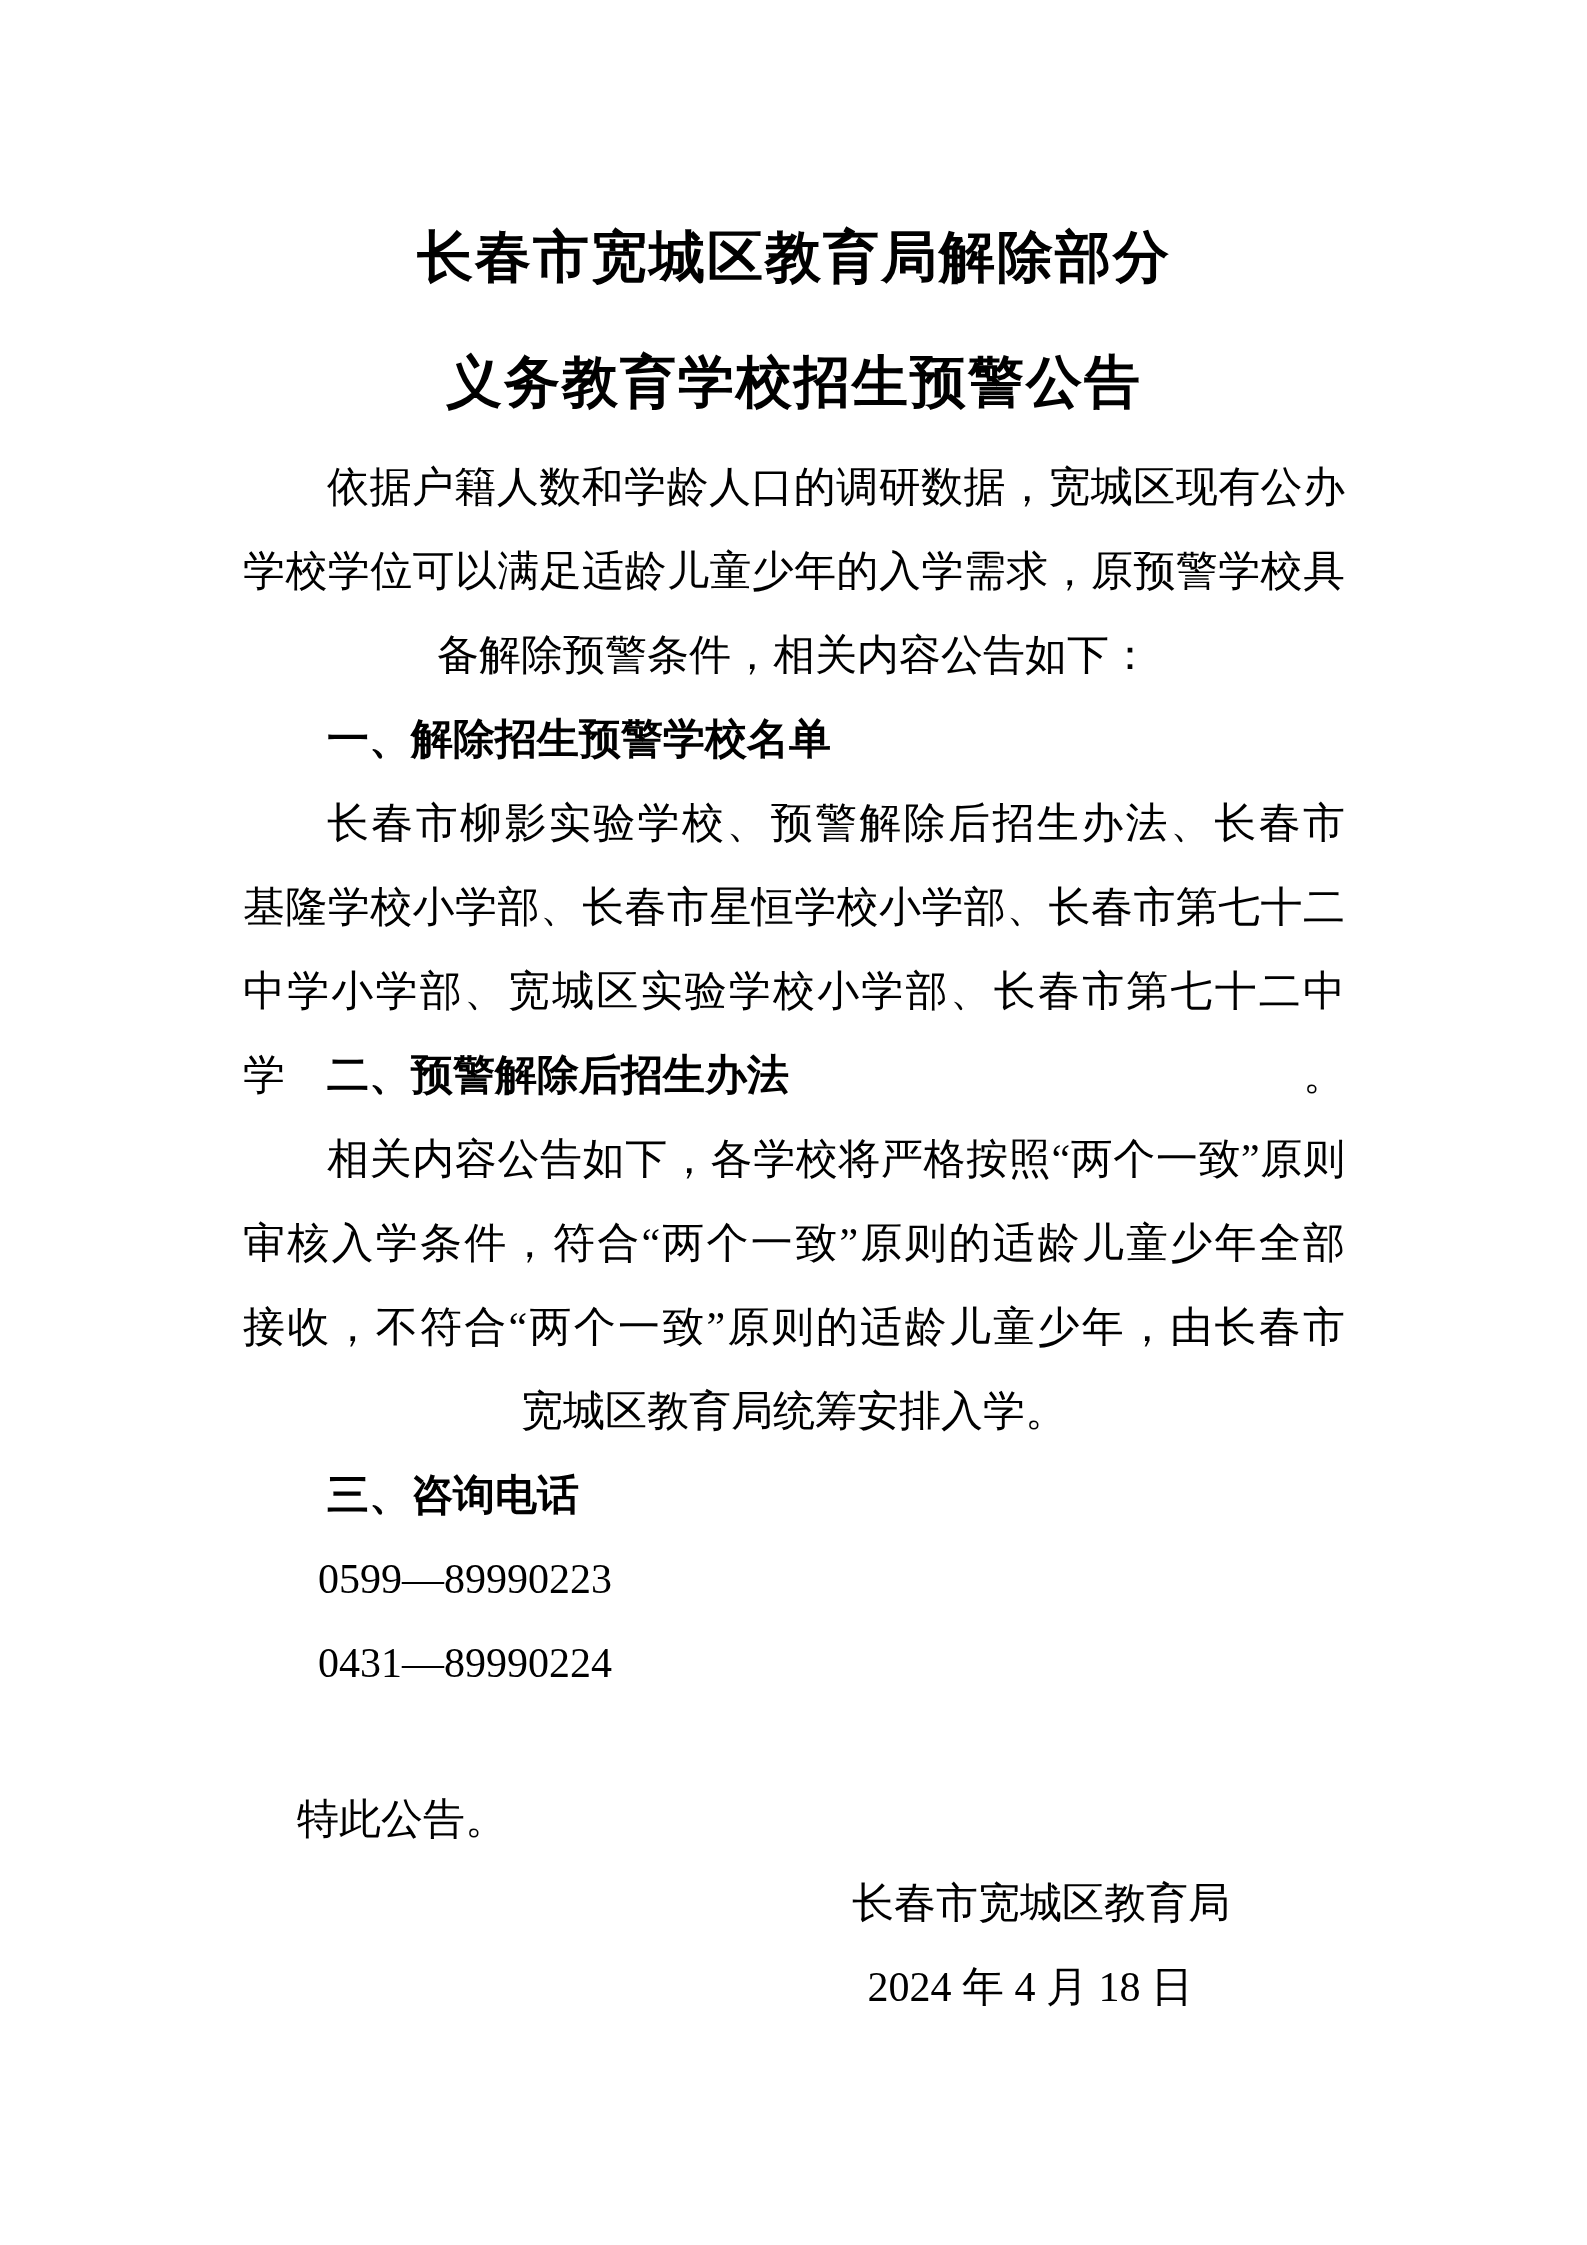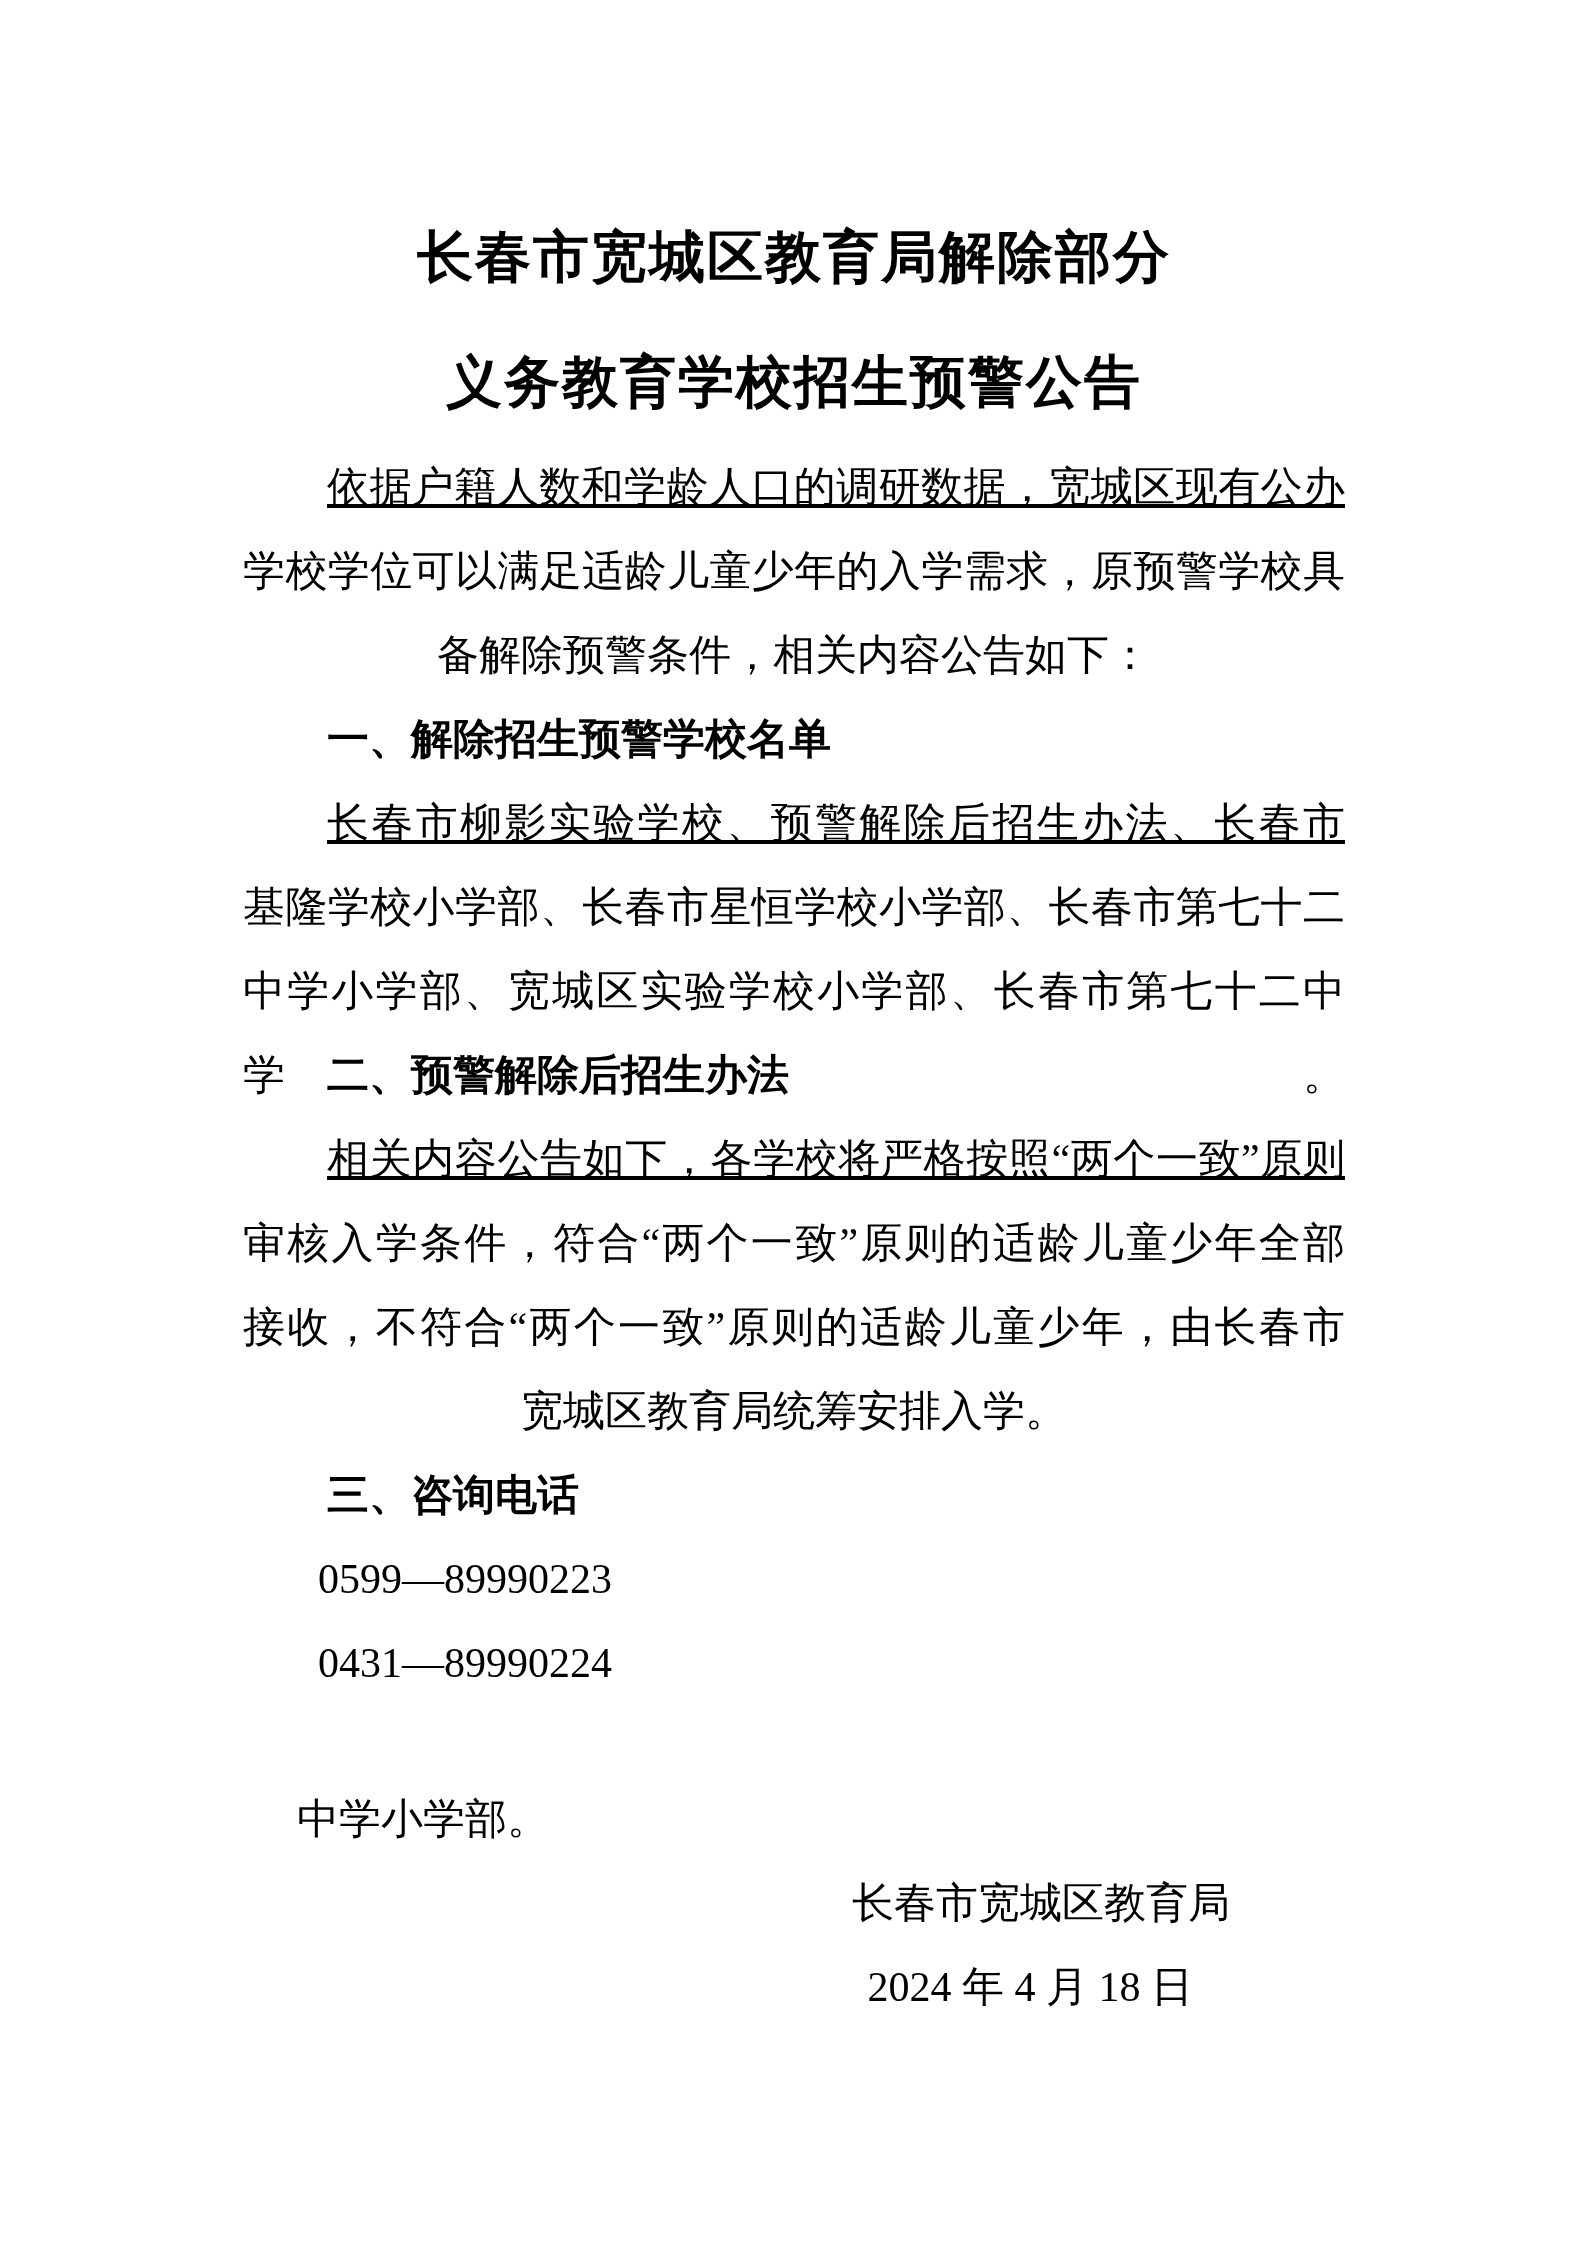--- a/index.html
+++ b/index.html
@@ -44,21 +44,20 @@
   
   .j {
     text-align: justify;
     text-align-last: justify;
   }
   
   .indent-j {
     text-indent: 84px;
     text-align: justify;
     text-align-last: justify;
-    text-decoration: underline;
   }
   
   .end {
     text-align: center;
   }
   .heading {
     font-weight: bold;
     text-indent: 84px;
   }
   .phone {
@@ -100,17 +99,17 @@
       <div class="bline j">中学小学部、宽城区实验学校小学部、长春市第七十二中学。</div>
       <div class="bline heading">二、预警解除后招生办法</div>
       <div class="bline indent-j">相关内容公告如下，各学校将严格按照“两个一致”原则</div>
       <div class="bline j">审核入学条件，符合“两个一致”原则的适龄儿童少年全部</div>
       <div class="bline j">接收，不符合“两个一致”原则的适龄儿童少年，由长春市</div>
       <div class="bline end">宽城区教育局统筹安排入学。</div>
       <div class="bline heading">三、咨询电话</div>
       <div class="bline phone">0599—89990223</div>
       <div class="bline phone">0431—89990224</div>
       <div class="bline blank"></div>
-      <div class="bline closing">中学小学部。</div>
+      <div class="bline closing">特此公告。</div>
       <div class="bline signature">长春市宽城区教育局</div>
       <div class="bline date">2024 年 4 月 18 日</div>
     </div>
 </div>
 
 </body></html>

